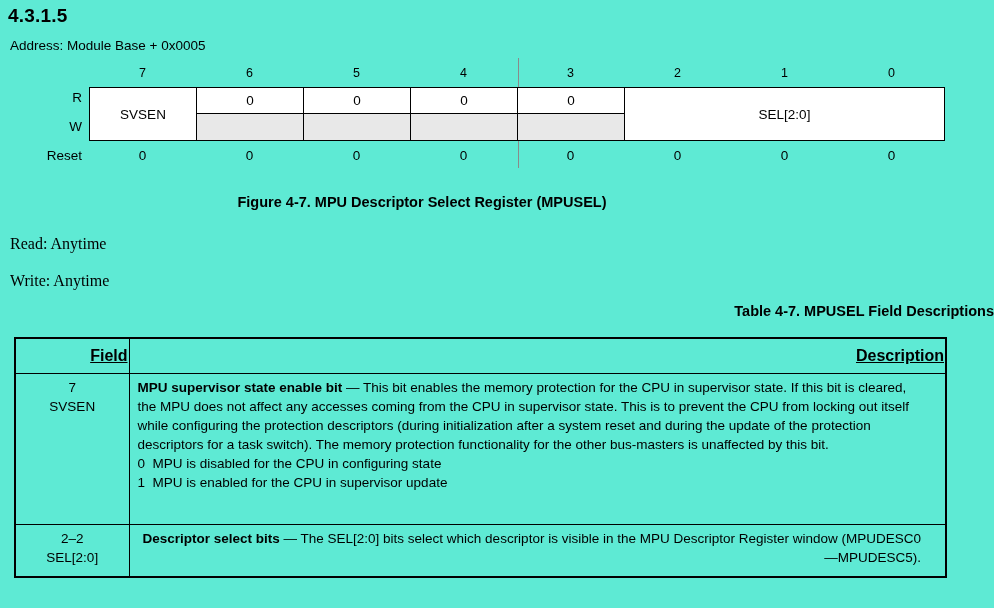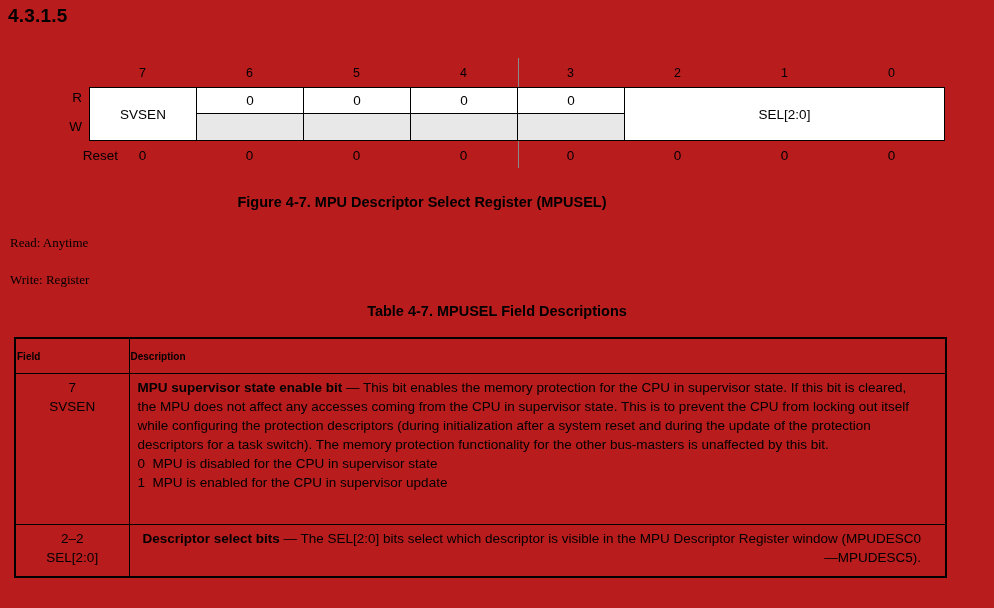--- a/index.html
+++ b/index.html
@@ -1,20 +1,20 @@
 <!DOCTYPE html>
 <html><head>
 <meta charset="utf-8">
 <style>
   html, body { margin: 0; padding: 0; background: #fff; }
   .page {
     position: relative;
     width: 994px;
     height: 608px;
-    background: #b91c1c;
+    background: #5eead4;
     font-family: "Liberation Sans", sans-serif;
     color: #000;
     overflow: hidden;
   }
 
   
   .heading {
     position: absolute;
     top: 5px; left: 8px;
     display: flex;
@@ -89,21 +89,21 @@
     font-size: 13.5px;
   }
   .row-label {
     position: absolute;
     left: 0; width: 82px;
     text-align: right;
     font-size: 13.5px;
   }
   .label-r { top: 32px; }
   .label-w { top: 61px; }
-  .label-reset { top: 90px; margin-left: 36px; }
+  .label-reset { top: 90px; }
   .reset-row {
     position: absolute;
     top: 90px; left: 89px;
     width: 856px;
     display: grid;
     grid-template-columns: repeat(8, 1fr);
     font-size: 13.5px;
     text-align: center;
   }
 
@@ -113,54 +113,55 @@
     width: 844px;
     text-align: center;
     font-weight: bold;
     font-size: 14.5px;
   }
 
   .read-line, .write-line {
     position: absolute;
     left: 10px;
     font-family: "Liberation Serif", serif;
-    font-size: 13px;
+    font-size: 16px;
   }
   .read-line  { top: 235px; }
   .write-line { top: 272px; }
 
   .table-caption {
     position: absolute;
     top: 303px; left: 0;
     width: 994px;
-    text-align: center;
+    text-align: right;
     font-weight: bold;
     font-size: 14.5px;
   }
 
   
   .desc-table {
     position: absolute;
     top: 337px; left: 14px;
     width: 933px;
     border-collapse: collapse;
     border: 2px solid #000;
     font-size: 13.5px;
     table-layout: fixed;
   }
   .desc-table th, .desc-table td {
     border: 1px solid #000;
   }
   .desc-table col.col-field { width: 114px; }
   .desc-table th {
     height: 32px;
-    font-size: 10px;
-    font-weight: bold;
-    text-align: left;
+    font-size: 16px;
+    font-weight: bold;
+    text-align: right;
     vertical-align: middle;
+    text-decoration: underline;
   }
   .desc-table td { vertical-align: top; }
   .field-cell {
     text-align: center;
     padding-top: 4px;
     line-height: 19px;
   }
   .desc-cell {
     padding: 4px 24px 5px 8px;
     line-height: 19px;
@@ -174,20 +175,21 @@
 </style>
 </head>
 <body>
 
 <div class="page">
 
   <div class="heading">
     <span class="section-num">4.3.1.5</span>
   </div>
 
+  <div class="address-line">Address: Module Base + 0x0005</div>
 
   <div class="reg-figure">
     <div class="center-line"></div>
 
     <div class="bit-numbers">
       <span>7</span>
       <span>6</span>
       <span>5</span>
       <span>4</span>
       <span>3</span>
@@ -226,21 +228,21 @@
       <span>0</span>
       <span>0</span>
       <span>0</span>
       <span>0</span>
     </div>
   </div>
 
   <div class="fig-caption">Figure 4-7. MPU Descriptor Select Register (MPUSEL)</div>
 
   <div class="read-line">Read: Anytime</div>
-  <div class="write-line">Write: Register</div>
+  <div class="write-line">Write: Anytime</div>
 
   <div class="table-caption">Table 4-7. MPUSEL Field Descriptions</div>
 
   <table class="desc-table">
     <colgroup>
       <col class="col-field">
       <col class="col-desc">
     </colgroup>
     <thead>
       <tr>
@@ -251,21 +253,21 @@
     <tbody>
       <tr class="row-svsen">
         <td class="field-cell">
           <div>7</div>
           <div>SVSEN</div>
         </td>
         <td class="desc-cell">
           <b>MPU supervisor state enable bit</b>
           <span>— This bit enables the memory protection for the CPU in supervisor state. If this bit is cleared, the MPU does not affect any accesses coming from the CPU in supervisor state. This is to prevent the CPU from locking out itself while configuring the protection descriptors (during initialization after a system reset and during the update of the protection descriptors for a task switch). The memory protection functionality for the other bus-masters is unaffected by this bit.</span>
           <div class="value-line">
-            <span class="val">0</span><span>MPU is disabled for the CPU in supervisor state</span>
+            <span class="val">0</span><span>MPU is disabled for the CPU in configuring state</span>
           </div>
           <div class="value-line">
             <span class="val">1</span><span>MPU is enabled for the CPU in supervisor update</span>
           </div>
         </td>
       </tr>
       <tr class="row-sel">
         <td class="field-cell">
           <div>2–2</div>
           <div>SEL[2:0]</div>

